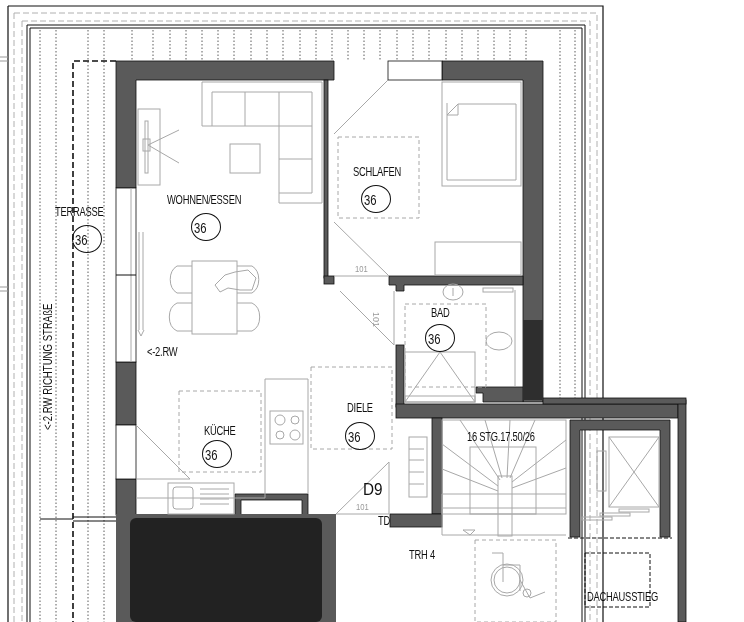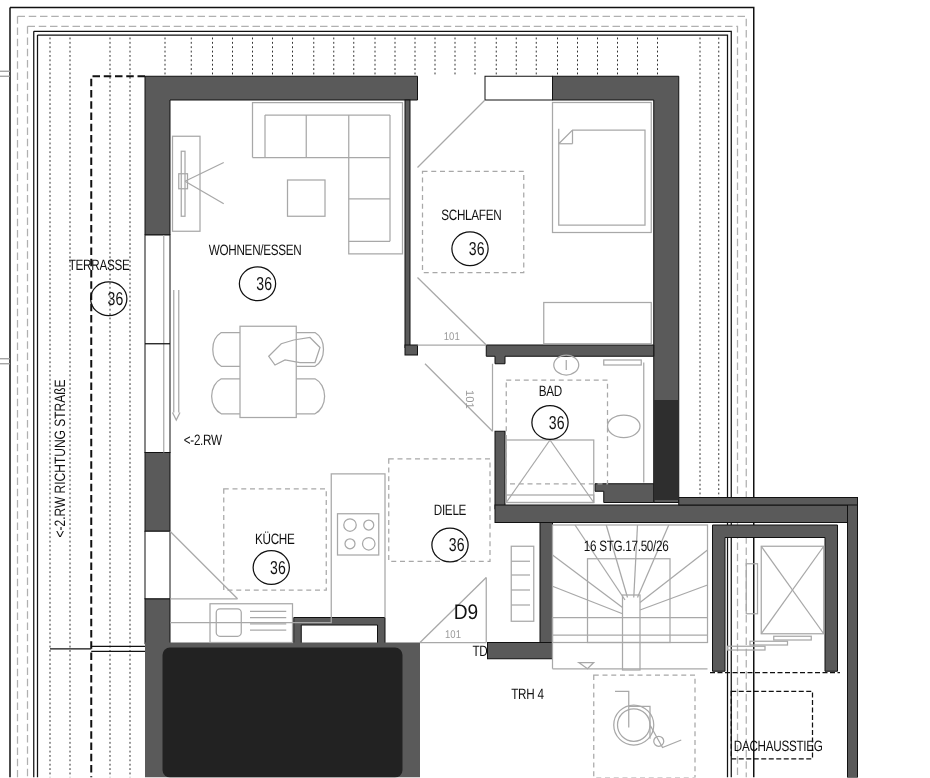--- a/index.html
+++ b/index.html
@@ -1,19 +1,19 @@
 <!DOCTYPE html>
 <html><head>
 <meta charset="utf-8">
 <style>
   html, body { margin: 0; padding: 0; background: #ffffff; }
   body { width: 744px; height: 622px; overflow: hidden; position: relative; font-family: "DejaVu Sans Condensed", "DejaVu Sans", sans-serif; }
   #plan { position: absolute; left: 0; top: 0; width: 744px; height: 622px; }
   .lbl { position: absolute; color: #111; font-family: "Liberation Sans Narrow", "Liberation Sans", sans-serif; font-size: 12px; letter-spacing: -0.3px; white-space: nowrap; transform: scaleX(0.78); transform-origin: left top; line-height: 1; }
-  .tag { position: absolute; width: 30px; height: 28px; border: 1.2px solid #111; border-radius: 50%; box-sizing: border-box; font-family: "Liberation Sans", sans-serif; font-size: 15px; color: #111; display: flex; align-items: center; justify-content: flex-end; background: transparent; }
+  .tag { position: absolute; width: 30px; height: 28px; border: 1.2px solid #111; border-radius: 50%; box-sizing: border-box; font-family: "Liberation Sans", sans-serif; font-size: 15px; color: #111; display: flex; align-items: center; justify-content: flex-start; background: transparent; }
   .tag span { display: inline-block; transform: scaleX(0.75); }
   .dim { position: absolute; color: #9a9a9a; font-family: "Liberation Sans", sans-serif; font-size: 9px; transform: scaleX(0.85); transform-origin: left top; }
   .door-id { position: absolute; font-family: "Liberation Sans", sans-serif; font-size: 17px; color: #111; font-weight: normal; transform: scaleX(0.9); transform-origin: left top; }
   .vtext { position: absolute; font-family: "Liberation Sans Narrow", "Liberation Sans", sans-serif; font-size: 12px; color: #111; white-space: nowrap; transform-origin: left top; transform: rotate(-90deg) scaleX(0.8); }
 </style>
 </head>
 <body>
 
 <svg id="plan" viewBox="0 0 744 622" xmlns="http://www.w3.org/2000/svg">
 

